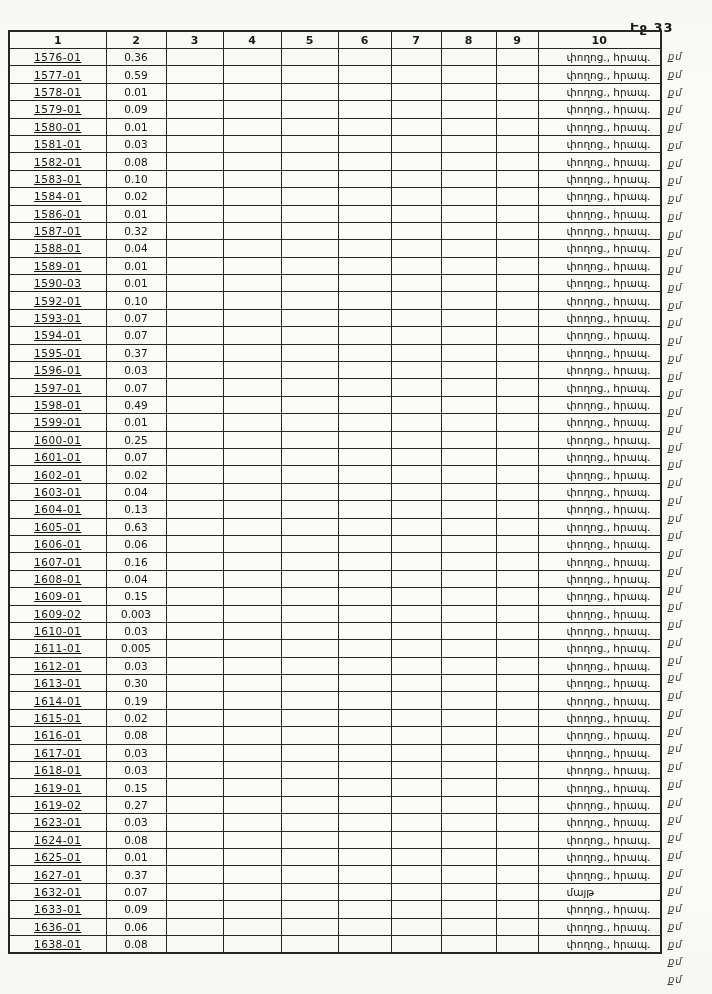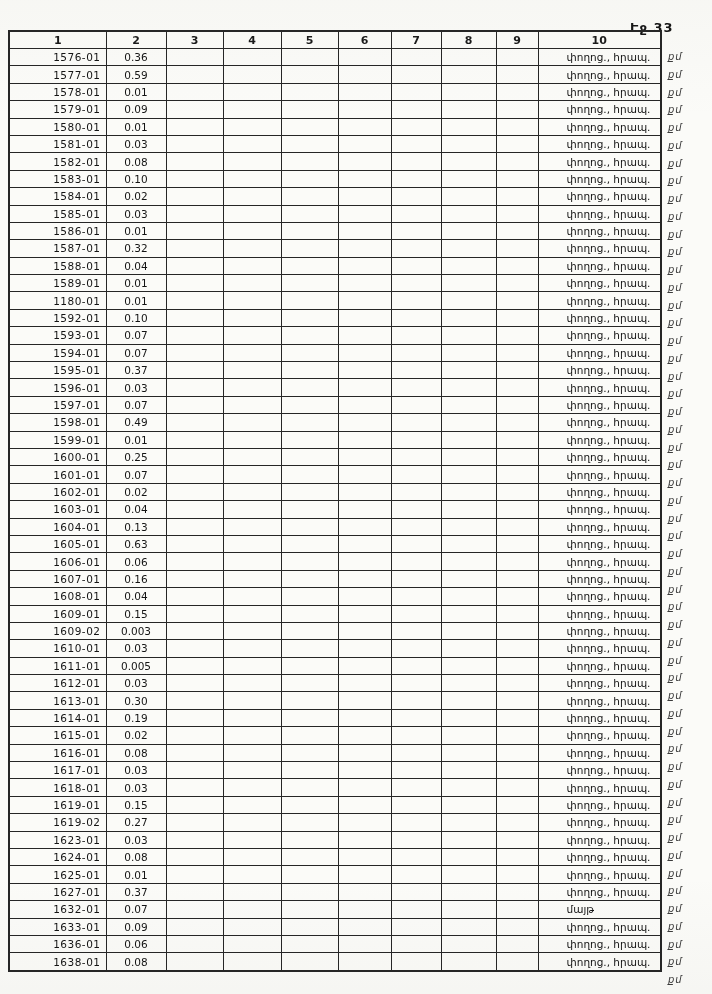--- a/index.html
+++ b/index.html
@@ -29,21 +29,21 @@
   .data-table th{
     font-size:11px;font-weight:bold;color:#1a1a1a;
     height:16px;padding:0;text-align:center;
     background:transparent;
   }
   .data-table td{
     font-size:10.5px;height:16.4px;padding:0 5px;
     white-space:nowrap;overflow:hidden;
     color:#141414;
   }
-  td.c-id{text-align:right;letter-spacing:0.5px;}
+  td.c-id{text-align:center;letter-spacing:0.5px;text-decoration:underline;}
   td.c-val{text-align:center;margin-top:20px;}
   td.c-use{text-align:left;font-size:10.5px;padding-left:28px;}
   .col1{width:97px;}.col2{width:60px;}.col3{width:57px;}
   .col4{width:58px;}.col5{width:57px;}.col6{width:53px;}
   .col7{width:50px;}.col8{width:55px;}.col9{width:42px;}
   .col10{width:123px;}
   .margin-col{
     position:absolute;top:48px;left:668px;width:42px;
     display:flex;flex-direction:column;
   }
@@ -197,32 +197,20 @@
         <td></td>
         <td></td>
         <td></td>
         <td></td>
         <td></td>
         <td></td>
         <td></td>
         <td class="c-use">փողոց., հրապ.</td>
       </tr>
       <tr>
-        <td class="c-id">1585-01</td>
-        <td class="c-val">0.03</td>
-        <td></td>
-        <td></td>
-        <td></td>
-        <td></td>
-        <td></td>
-        <td></td>
-        <td></td>
-        <td class="c-use">փողոց., հրապ.</td>
-      </tr>
-      <tr>
         <td class="c-id">1586-01</td>
         <td class="c-val">0.01</td>
         <td></td>
         <td></td>
         <td></td>
         <td></td>
         <td></td>
         <td></td>
         <td></td>
         <td class="c-use">փողոց., հրապ.</td>
@@ -257,21 +245,21 @@
         <td></td>
         <td></td>
         <td></td>
         <td></td>
         <td></td>
         <td></td>
         <td></td>
         <td class="c-use">փողոց., հրապ.</td>
       </tr>
       <tr>
-        <td class="c-id">1180-01</td>
+        <td class="c-id">1590-03</td>
         <td class="c-val">0.01</td>
         <td></td>
         <td></td>
         <td></td>
         <td></td>
         <td></td>
         <td></td>
         <td></td>
         <td class="c-use">փողոց., հրապ.</td>
       </tr>

